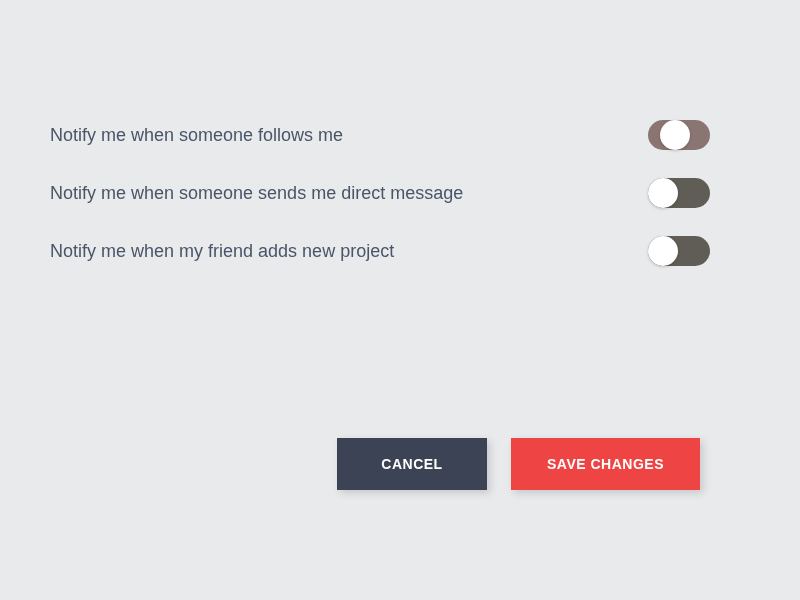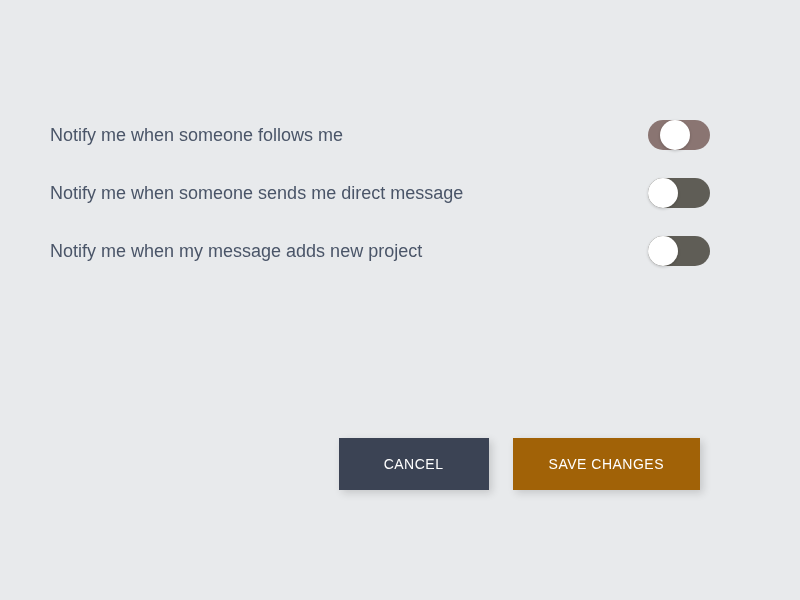--- a/index.html
+++ b/index.html
@@ -62,34 +62,34 @@
     .button-row {
       position: absolute;
       bottom: 110px;
       right: 100px;
       display: flex;
       gap: 24px;
     }
     .btn {
       padding: 18px 36px;
       font-size: 14px;
-      font-weight: 400;
+      font-weight: 700;
       letter-spacing: 0.5px;
       border: none;
       cursor: pointer;
       text-align: center;
       min-width: 150px;
       box-shadow: 3px 3px 8px rgba(0,0,0,0.15);
     }
     .btn-cancel {
       background-color: #3b4354;
       color: #ffffff;
     }
     .btn-save {
-      background-color: #a16207;
+      background-color: #ef4444;
       color: #ffffff;
     }
   </style>
 </head>
 <body>
 
 <div class="settings-container">
 
   <div class="setting-row">
     <span class="setting-label">Notify me when someone follows me</span>
@@ -100,21 +100,21 @@
 
 
   <div class="setting-row">
     <span class="setting-label">Notify me when someone sends me direct message</span>
     <div class="toggle toggle-off">
       <div class="toggle-knob"></div>
     </div>
   </div>
 
   <div class="setting-row">
-    <span class="setting-label">Notify me when my message adds new project</span>
+    <span class="setting-label">Notify me when my friend adds new project</span>
     <div class="toggle toggle-off">
       <div class="toggle-knob"></div>
     </div>
   </div>
 
 </div>
 
 <div class="button-row">
   <button class="btn btn-cancel">CANCEL</button>
   <button class="btn btn-save">SAVE CHANGES</button>

